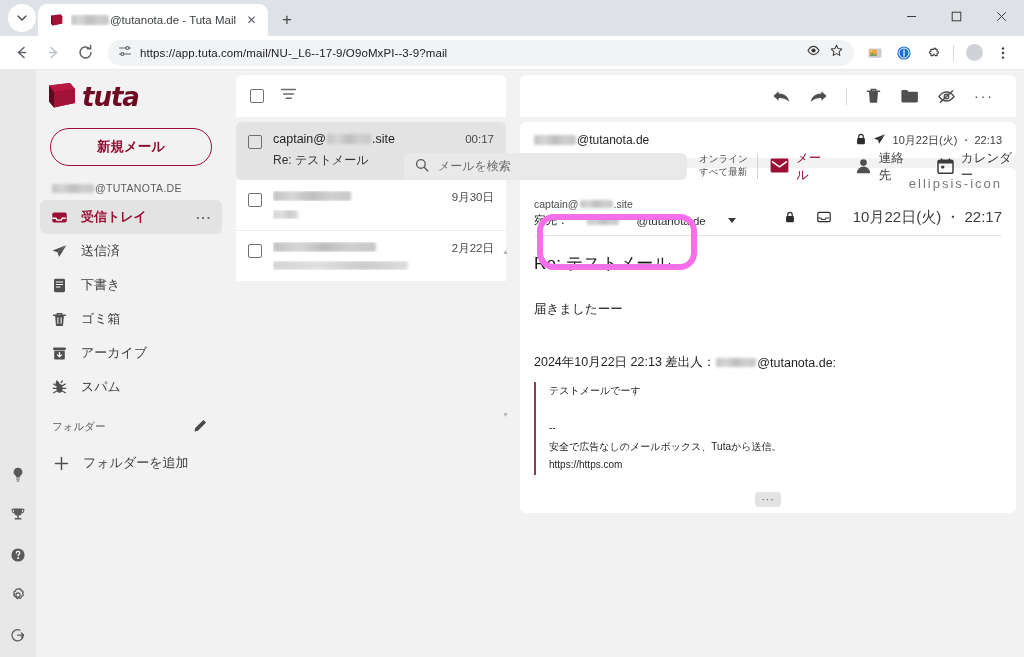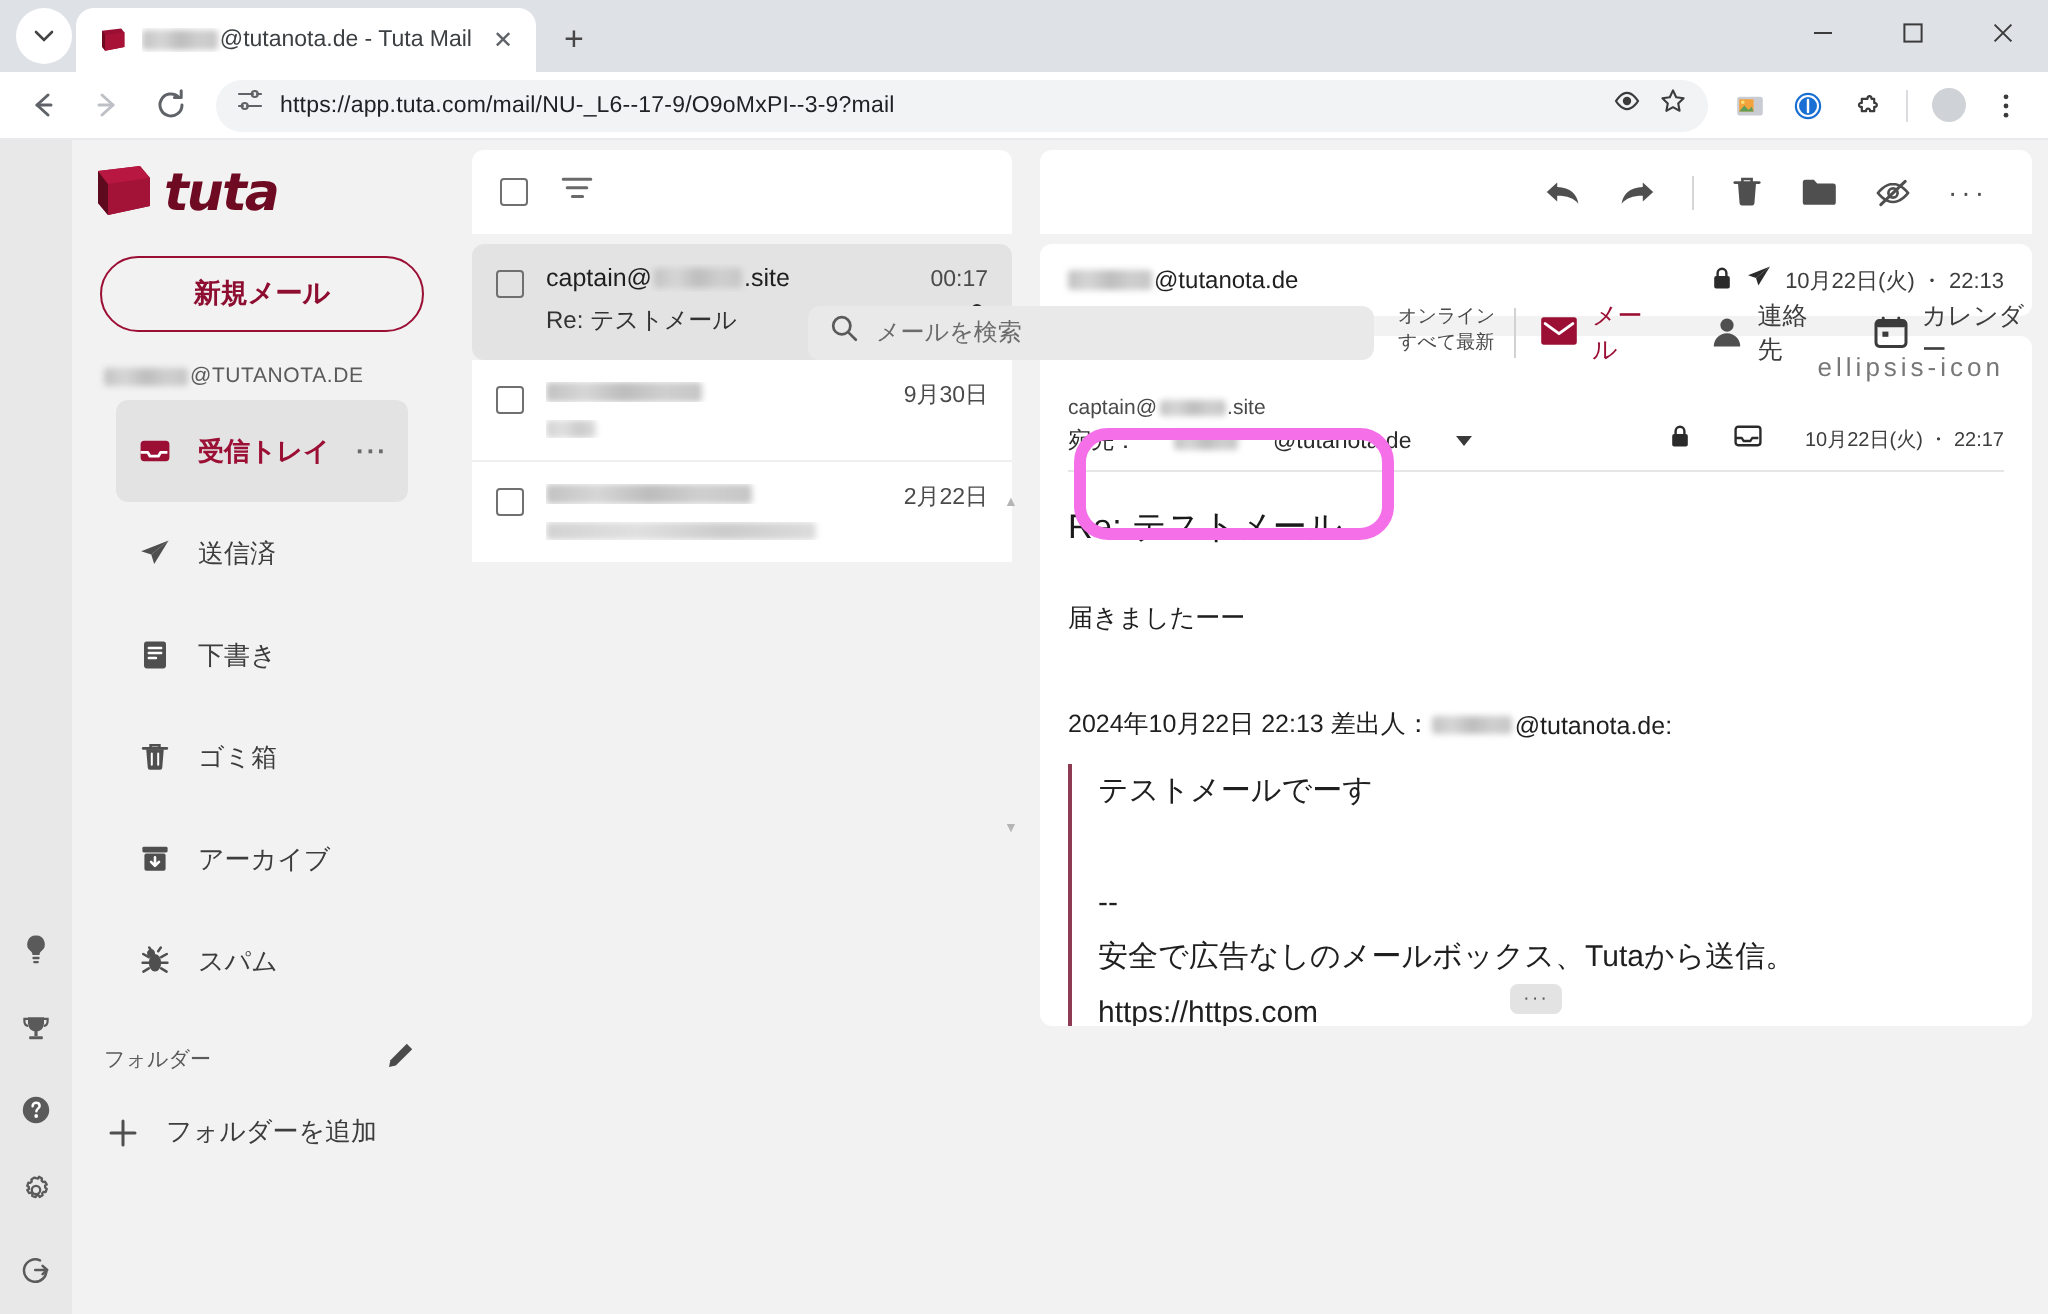--- a/index.html
+++ b/index.html
@@ -113,21 +113,21 @@
     border: 1.6px solid #9b0f35; border-radius: 19px;
     display: flex; align-items: center; justify-content: center;
     color: #8d0e30; font-size: 13.5px; font-weight: 700;
     background: #f2f2f2;
   }
   .acct-label {
     padding: 2px 0 6px 16px; font-size: 10.5px; color: #5a5a5a;
     letter-spacing: .3px; display: flex; align-items: center;
   }
   .folder {
-    height: 51px; margin: 0 22px; border-radius: 6px;
+    height: 34px; margin: 0 4px; border-radius: 6px;
     display: flex; align-items: center; gap: 13px; padding: 0 10px;
     color: #3d3d3d; font-size: 13px; position: relative;
   }
   .folder.active { background: #e3e3e3; color: #9b0f35; font-weight: 600; }
   .folder .fi { width: 18px; display: flex; align-items: center; justify-content: center; }
   .folder .dots { margin-left: auto; color: #6a6a6a; font-size: 13px; letter-spacing: 1px; }
   .fold-head {
     display: flex; align-items: center; padding: 14px 18px 6px 16px;
     font-size: 10.5px; color: #5a5a5a;
   }
@@ -212,40 +212,40 @@
   .addr-line2 {
     font-size: 11.5px; color: #2b2b2b; display: flex; align-items: center;
     gap: 18px; margin-top: 3px;
   }
   .addr-row {
     display: flex; align-items: flex-end;
     border-bottom: 1px solid #e6e6e6; padding-bottom: 7px;
   }
   .addr-right {
     margin-left: auto; display: flex; align-items: center; gap: 22px;
-    font-size: 10px; color: #3d3d3d; padding-bottom: 1px;
+    font-size: 15px; color: #3d3d3d; padding-bottom: 1px;
   }
   .caret-dn {
     width: 0; height: 0; border-left: 4.5px solid transparent;
     border-right: 4.5px solid transparent; border-top: 5.5px solid #3a3a3a;
     margin-left: 4px;
   }
   .highlight-box {
     position: absolute; left: 3px; top: 22px; width: 160px; height: 56px;
     border: 6px solid #f56fe8; border-radius: 17px;
     pointer-events: none;
   }
   .subject-line {
     font-size: 17px; color: #1a1a1a; margin-top: 16px; letter-spacing: .2px;
   }
   .body-text { font-size: 12.5px; color: #1f1f1f; margin-top: 26px; }
   .quote-head { font-size: 12.5px; color: #1f1f1f; margin-top: 36px; display: flex; align-items: center; }
   .quote-block {
     margin-top: 11px; padding-left: 13px; border-left: 2px solid #8d3b52;
-    font-size: 15px; color: #1f1f1f; line-height: 1.85;
+    font-size: 10px; color: #1f1f1f; line-height: 1.85;
   }
   .more-pill {
     position: absolute; left: 50%; transform: translateX(-50%); bottom: 6px;
     width: 26px; height: 15px; border-radius: 4px; background: #e3e3e3;
     display: flex; align-items: center; justify-content: center;
     color: #5a5a5a; font-size: 10px; letter-spacing: 1px;
   }
 
   
   .detail-toolbar {

